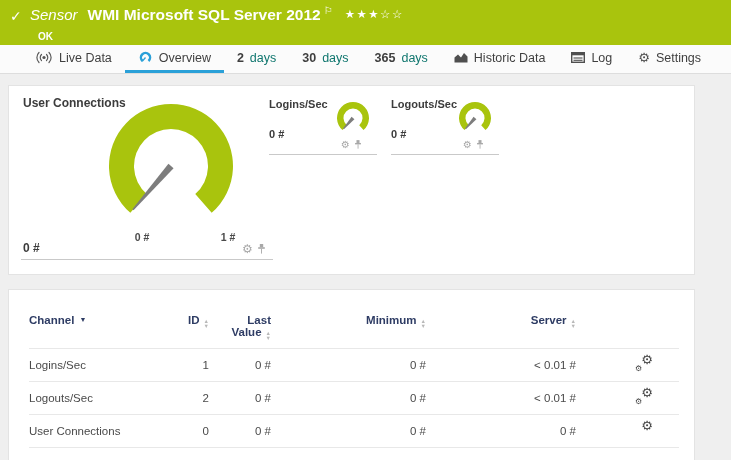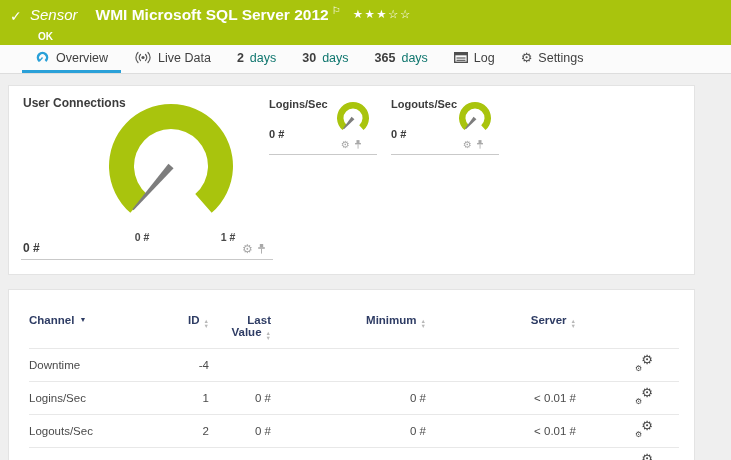--- a/index.html
+++ b/index.html
@@ -6,21 +6,21 @@
   body{
     width:731px;height:460px;position:relative;overflow:hidden;
     background:#efefef;
     font-family:"Liberation Sans","DejaVu Sans",sans-serif;
     -webkit-font-smoothing:antialiased;
   }
   
   .hdr{position:absolute;left:0;top:0;width:731px;height:45px;background:#a9c40d;color:#fff;}
   .hdr .check{position:absolute;left:10px;top:8px;font-size:14px;font-weight:bold;}
   .hdr .line1{position:absolute;left:30px;top:5px;white-space:nowrap;}
-  .hdr .kind{font-style:italic;font-size:15px;margin-right:18px;}
+  .hdr .kind{font-style:italic;font-size:15px;margin-right:10px;}
   .hdr .title{font-weight:bold;font-size:15.5px;margin-top:12px;}
   .hdr .flag{font-size:10px;vertical-align:super;margin-left:3px;}
   .hdr .stars{margin-left:12px;font-size:11.5px;letter-spacing:1.5px;vertical-align:2px;}
   .hdr .status{position:absolute;left:38px;top:31px;font-size:10px;font-weight:bold;}
   
   .tabs{position:absolute;left:0;top:45px;width:731px;height:29px;background:#fbfbfb;
         border-bottom:1px solid #ddd;display:flex;align-items:stretch;padding-left:22px;box-sizing:border-box;}
   .tab{display:flex;align-items:center;gap:6px;padding:0 13px;font-size:12.5px;color:#3f3f3f;
        border-bottom:3px solid transparent;box-sizing:border-box;cursor:pointer;white-space:nowrap;}
   .tab b{font-weight:bold;}
@@ -74,45 +74,51 @@
 
 <div class="hdr">
   <span class="check">✓</span>
   <div class="line1">
     <span class="kind">Sensor</span><span class="title">WMI Microsoft SQL Server 2012</span><span class="flag">⚐</span><span class="stars"><span>★★★</span><span>☆☆</span></span>
   </div>
   <div class="status">OK</div>
 </div>
 
 <div class="tabs">
+  <div class="tab">
+    <svg class="icon-svg" width="18" height="13" viewBox="0 0 18 13">
+      <circle cx="9" cy="6.5" r="1.6" fill="#555"></circle>
+      <path d="M 6.5 3.5 A 4.2 4.2 0 0 0 6.5 9.5 M 11.5 3.5 A 4.2 4.2 0 0 1 11.5 9.5 M 4 1.5 A 7 7 0 0 0 4 11.5 M 14 1.5 A 7 7 0 0 1 14 11.5" fill="none" stroke="#5a5a5a" stroke-width="1.2" stroke-linecap="round"></path>
+    </svg>
+    <span>Live Data</span>
+  </div>
   <div class="tab active">
     <svg class="icon-svg" width="15" height="14" viewBox="0 0 15 14">
       <path d="M 3.7 10.88 A 5.8 5.8 0 1 1 11.3 10.88 L 9.66 8.99 A 3.3 3.3 0 1 0 5.34 8.99 Z" fill="#2aa0d8"></path>
       <line x1="7.5" y1="6.5" x2="4.2" y2="10.4" stroke="#2aa0d8" stroke-width="1.3"></line>
     </svg>
     <span>Overview</span>
   </div>
   <div class="tab">
-    <svg class="icon-svg" width="18" height="13" viewBox="0 0 18 13">
-      <circle cx="9" cy="6.5" r="1.6" fill="#555"></circle>
-      <path d="M 6.5 3.5 A 4.2 4.2 0 0 0 6.5 9.5 M 11.5 3.5 A 4.2 4.2 0 0 1 11.5 9.5 M 4 1.5 A 7 7 0 0 0 4 11.5 M 14 1.5 A 7 7 0 0 1 14 11.5" fill="none" stroke="#5a5a5a" stroke-width="1.2" stroke-linecap="round"></path>
-    </svg>
-    <span>Live Data</span>
-  </div>
-  <div class="tab">
     <b>2</b>
     <span class="days">days</span>
   </div>
   <div class="tab">
     <b>30</b>
     <span class="days">days</span>
   </div>
   <div class="tab">
     <b>365</b>
     <span class="days">days</span>
+  </div>
+  <div class="tab">
+    <svg class="icon-svg" width="14" height="11" viewBox="0 0 14 11">
+      <path d="M0.5 10.5 V5.5 L4 2.5 L7 5.5 L10 1 L13.5 4.5 V10.5 Z" fill="#4f4f4f"></path>
+    </svg>
+    <span>Historic Data</span>
   </div>
   <div class="tab">
     <svg class="icon-svg" width="14" height="11" viewBox="0 0 14 11">
       <rect x="0.7" y="0.7" width="12.6" height="9.6" fill="none" stroke="#4f4f4f" stroke-width="1.4"></rect>
       <rect x="0.7" y="0.7" width="12.6" height="2.6" fill="#4f4f4f"></rect>
       <line x1="2.5" y1="6" x2="11.5" y2="6" stroke="#4f4f4f" stroke-width="1.1"></line>
       <line x1="2.5" y1="8.3" x2="11.5" y2="8.3" stroke="#4f4f4f" stroke-width="1.1"></line>
     </svg>
     <span>Log</span>
   </div>
@@ -219,28 +225,20 @@
           <span>Server</span><span class="sort">
               <i>▲</i>
               <i>▼</i>
             </span>
         </th>
         <th></th>
       </tr>
     </thead>
     <tbody>
       <tr>
-        <td class="ta-l">Downtime</td>
-        <td class="ta-r">-4</td>
-        <td class="ta-r"></td>
-        <td class="ta-r"></td>
-        <td class="ta-r"></td>
-        <td class="ta-r gear-cell"><span class="two-gears"><span class="g-big">⚙</span><span class="g-small">⚙</span></span></td>
-      </tr>
-      <tr>
         <td class="ta-l">Logins/Sec</td>
         <td class="ta-r">1</td>
         <td class="ta-r">0 #</td>
         <td class="ta-r">0 #</td>
         <td class="ta-r">&lt; 0.01 #</td>
         <td class="ta-r gear-cell"><span class="two-gears"><span class="g-big">⚙</span><span class="g-small">⚙</span></span></td>
       </tr>
       <tr>
         <td class="ta-l">Logouts/Sec</td>
         <td class="ta-r">2</td>

